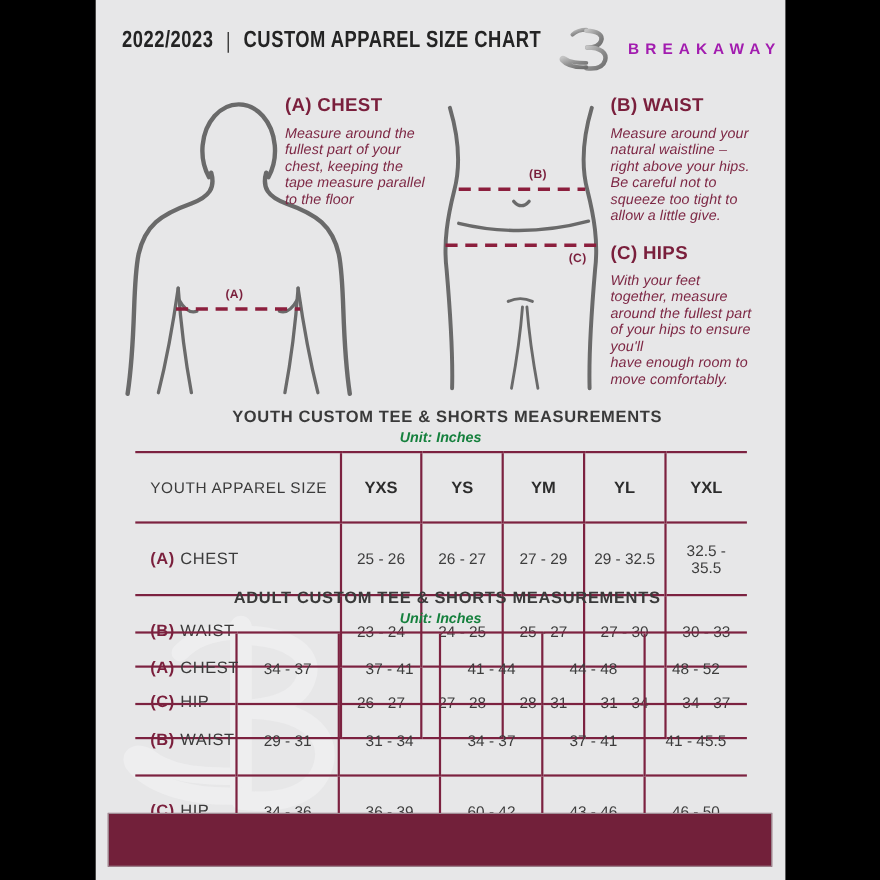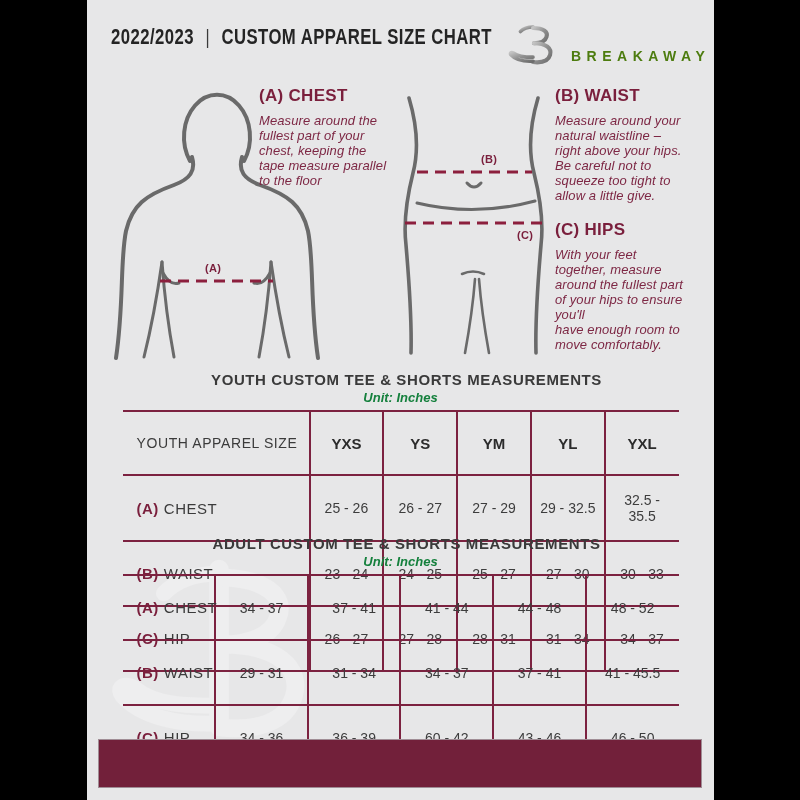--- a/index.html
+++ b/index.html
@@ -16,22 +16,22 @@
   
   .hdr-title{
     position:absolute;left:24px;top:26px;white-space:nowrap;
     font-weight:700;font-size:19px;color:#242424;letter-spacing:0.5px;
     transform:scale(0.88,1.12);transform-origin:left center;
     display:flex;align-items:center;gap:13px;
   }
   .hdr-title .divider{font-weight:400;color:#3a3a3a;font-size:18px;}
   .logo-svg{position:absolute;left:419px;top:21px;width:54px;height:48px;}
   .brand{
-    position:absolute;left:484px;top:48px;
-    font-weight:700;font-size:14px;color:#4d7c0f;letter-spacing:5.5px;white-space:nowrap;
+    position:absolute;left:484px;top:36px;
+    font-weight:700;font-size:14px;color:#a21caf;letter-spacing:5.5px;white-space:nowrap;
   }
   
   .figure{position:absolute;}
   .fig-left{left:23px;top:85px;width:215px;height:275px;}
   .fig-right{left:308px;top:95px;width:165px;height:265px;}
   .meas-label{
     position:absolute;font-weight:700;font-size:11px;color:#7a1f3c;letter-spacing:0.3px;
   }
   .guide-block{position:absolute;color:#7d2342;}
   .guide-heading{font-weight:700;font-size:17px;letter-spacing:0.3px;color:#7a1f3c;}

